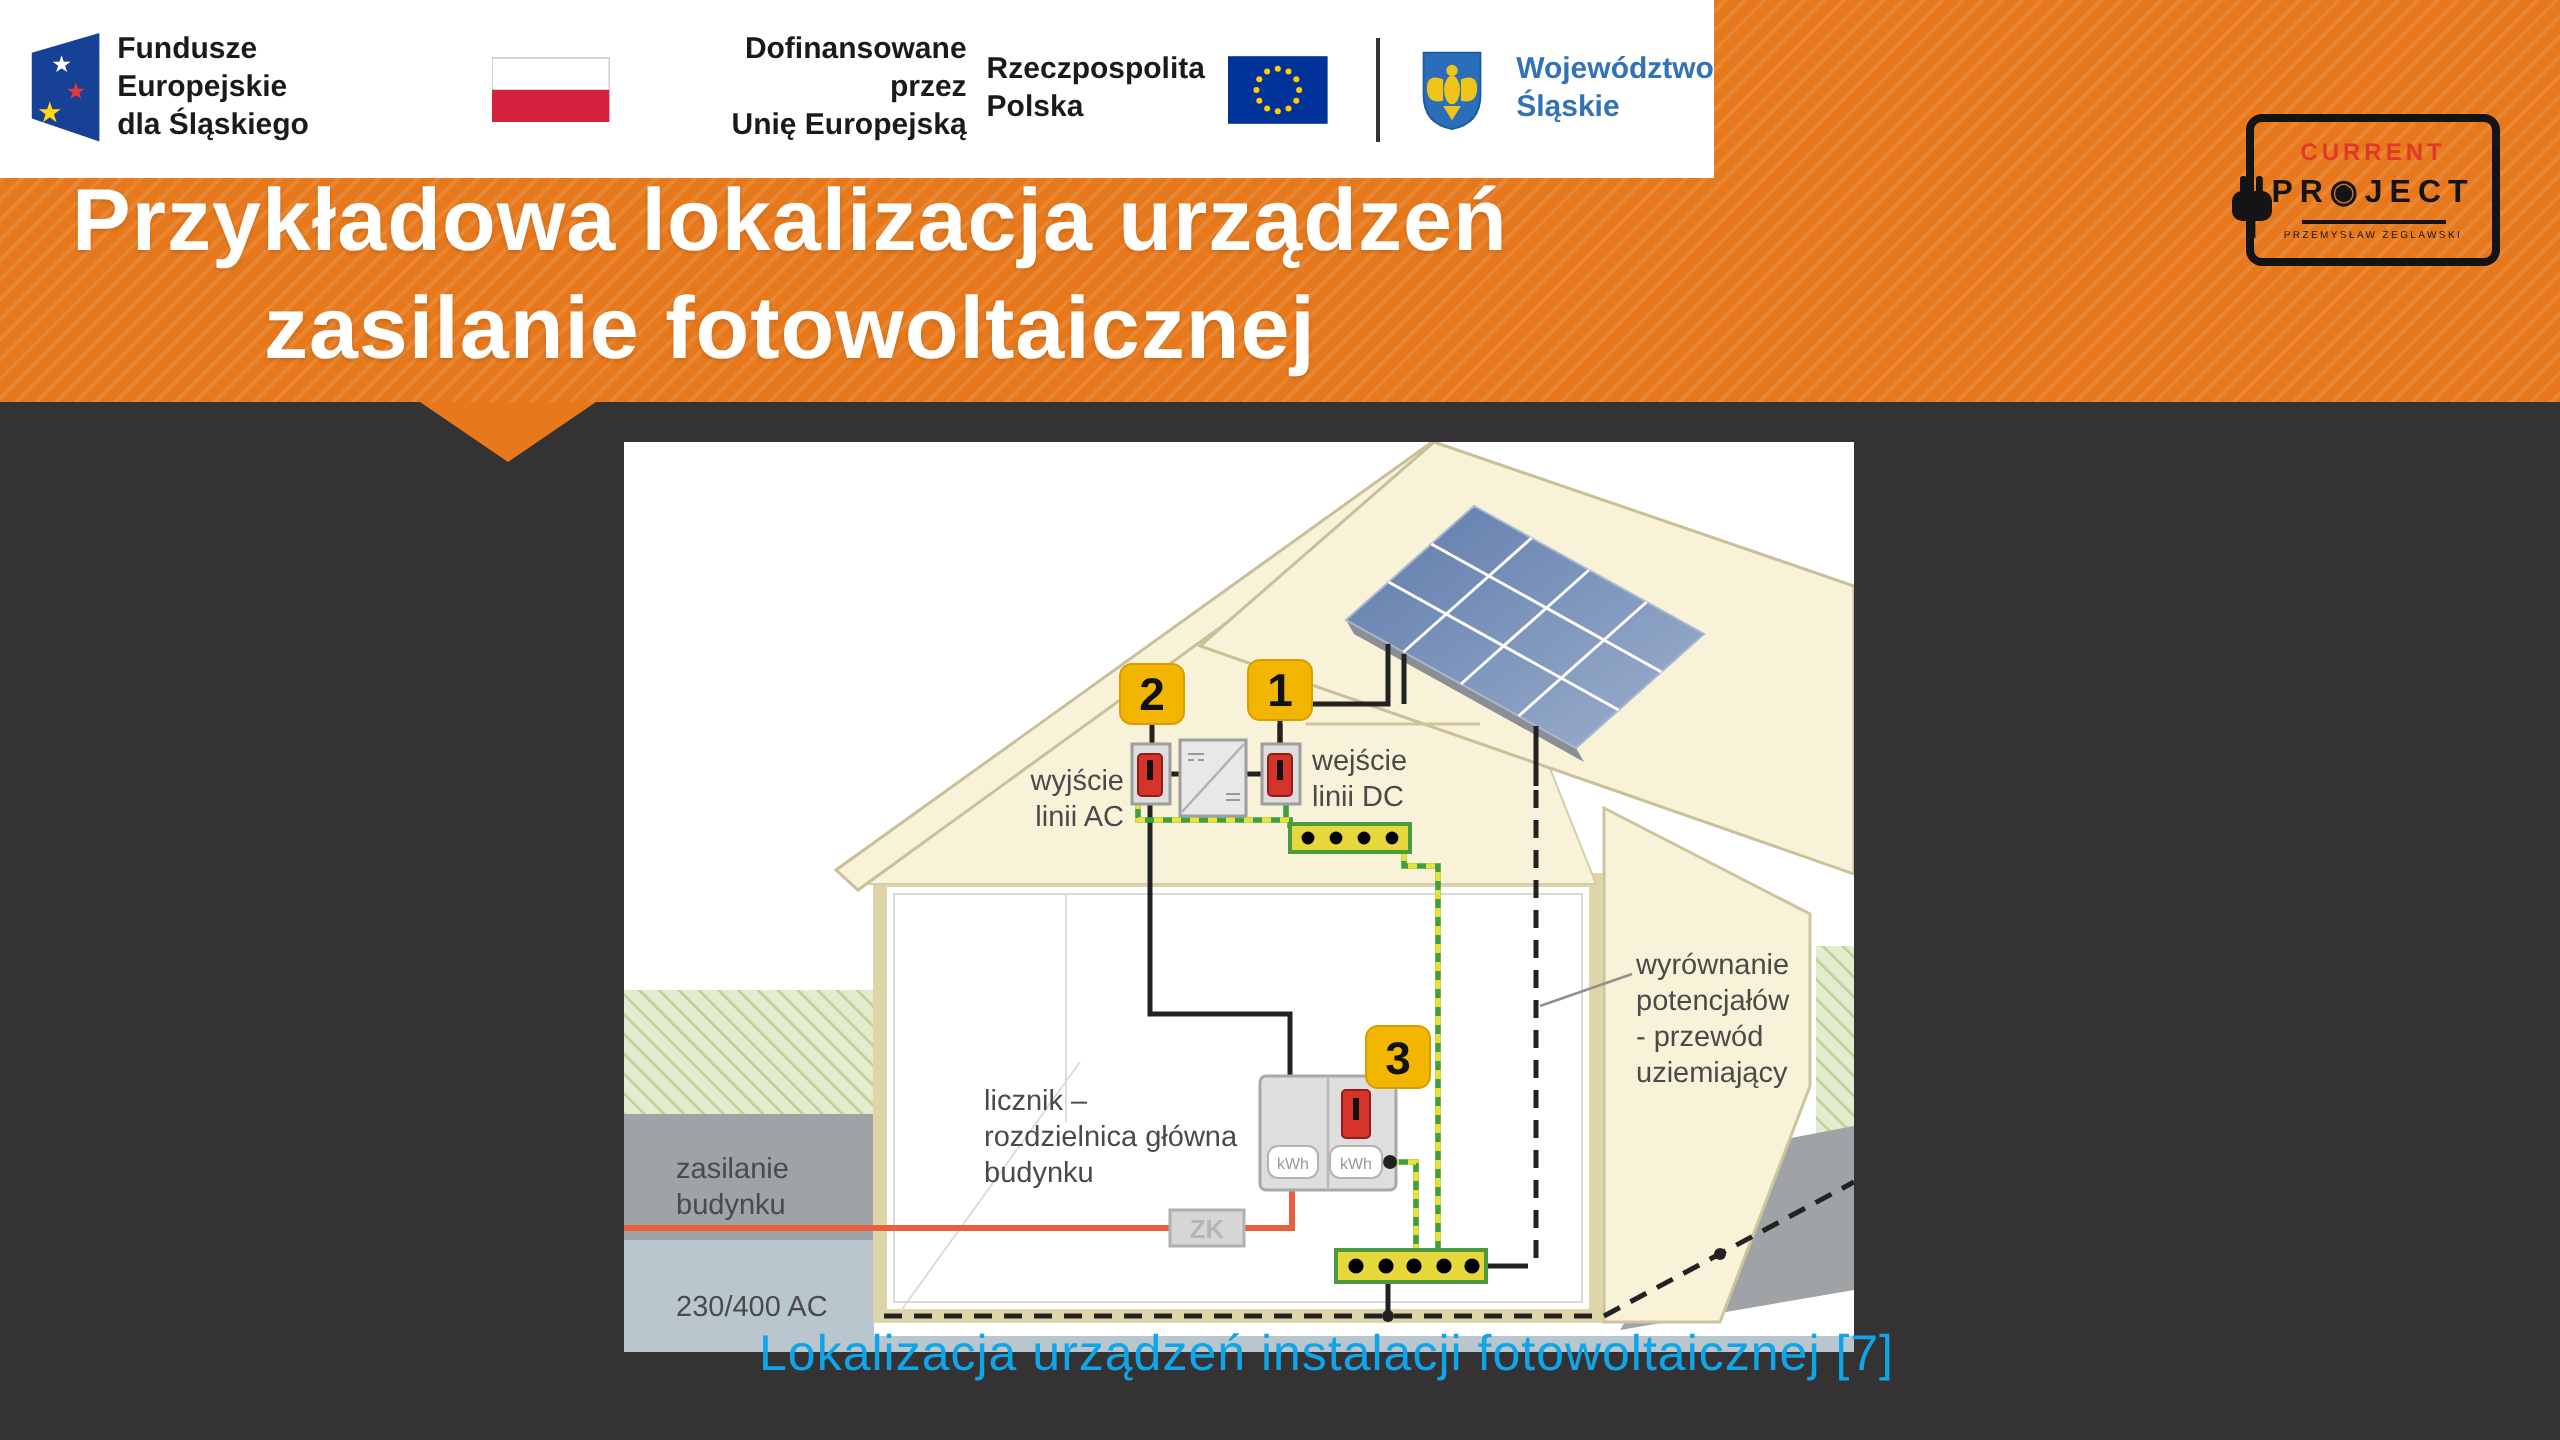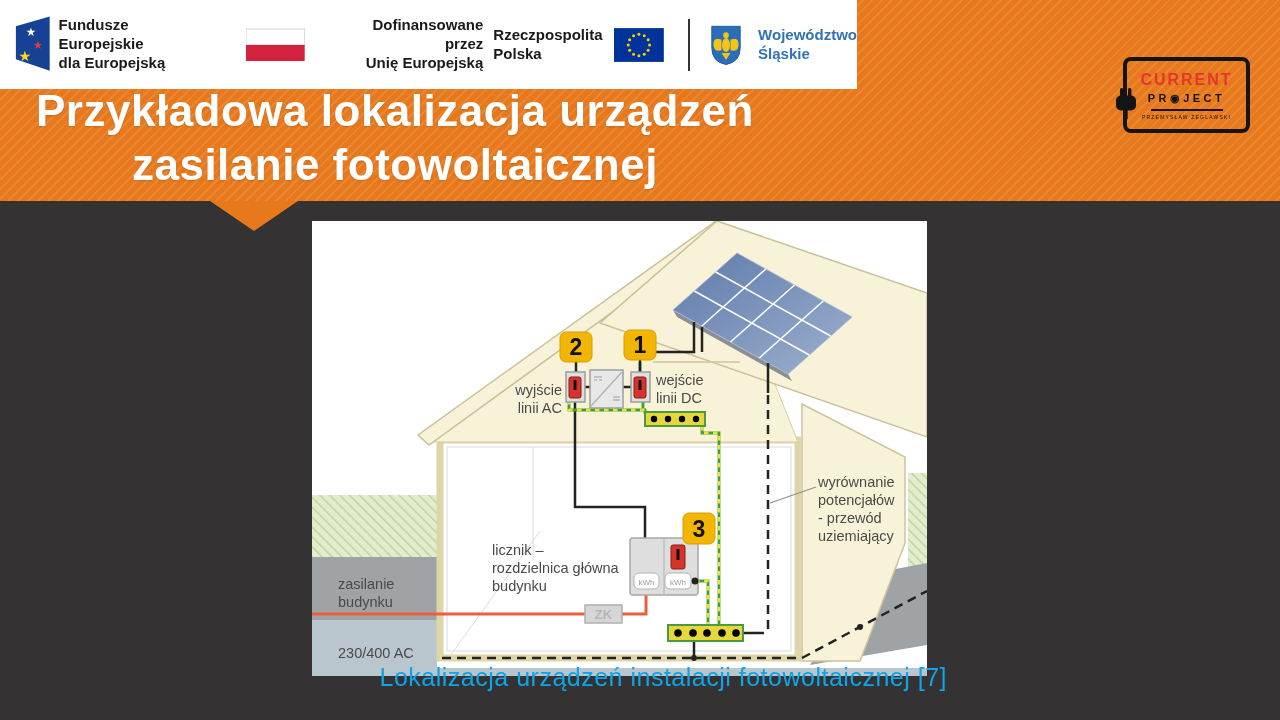--- a/index.html
+++ b/index.html
@@ -21,22 +21,22 @@
     display:flex;align-items:center;}
   .logo-bar .txt{font-size:15px;font-weight:bold;color:#1a1a1a;line-height:1.25;}
   .logo-bar .txt.right{text-align:right;}
   .logo-bar .txt.blue{color:#3173b5;}
   .divider{width:2px;height:52px;background:#333;margin:0 20px 0 24px;}
 
   
   .cp-logo{position:absolute;left:1123px;top:57px;width:127px;height:76px;
     border:4px solid #141414;border-radius:8px;box-sizing:border-box;
     display:flex;flex-direction:column;align-items:center;justify-content:center;}
-  .cp-current{color:#e2372b;font-weight:bold;font-size:16px;letter-spacing:2px;}
-  .cp-project{color:#141414;font-weight:bold;font-size:11px;letter-spacing:3.5px;margin-top:3px;}
+  .cp-current{color:#e2372b;font-weight:bold;font-size:12px;letter-spacing:2px;}
+  .cp-project{color:#141414;font-weight:bold;font-size:16px;letter-spacing:3.5px;margin-top:3px;}
   .cp-line{width:72px;height:2px;background:#141414;margin-top:4px;}
   .cp-sub{color:#141414;font-size:5px;letter-spacing:1.2px;margin-top:3px;white-space:nowrap;}
   .cp-plug{position:absolute;left:-14px;top:27px;}
 
   
   .pv-image{position:absolute;left:312px;top:221px;width:615px;height:455px;background:#fff;}
 
   
   .caption{position:absolute;left:292px;top:663px;width:655px;text-align:right;
     color:#0ea5e9;font-size:25px;letter-spacing:.5px;}
@@ -53,21 +53,21 @@
 
   <div class="logo-bar">
     <svg width="40" height="64" viewBox="0 0 40 64" style="margin-left:15px">
       <polygon points="1,11 39,0 39,61 1,48" fill="#164194"></polygon>
       <text x="12" y="22" font-size="13" fill="#ffffff">★</text>
       <text x="20" y="37" font-size="13" fill="#e03a3e">★</text>
       <text x="4" y="50" font-size="16" fill="#ffd617">★</text>
     </svg>
     <div class="txt" style="margin-left:8px">
       <div>Fundusze Europejskie</div>
-      <div>dla Europejską</div>
+      <div>dla Śląskiego</div>
     </div>
     <svg width="66" height="36" viewBox="0 0 66 36" style="margin-left:46px">
       <rect x="0" y="0" width="66" height="18" fill="#ffffff" stroke="#cfcfcf"></rect>
       <rect x="0" y="18" width="66" height="18" fill="#d4213d"></rect>
     </svg>
     <div class="txt right" style="margin-left:42px">
       <div>Dofinansowane przez</div>
       <div>Unię Europejską</div>
     </div>
     <div class="txt" style="margin-left:10px">

